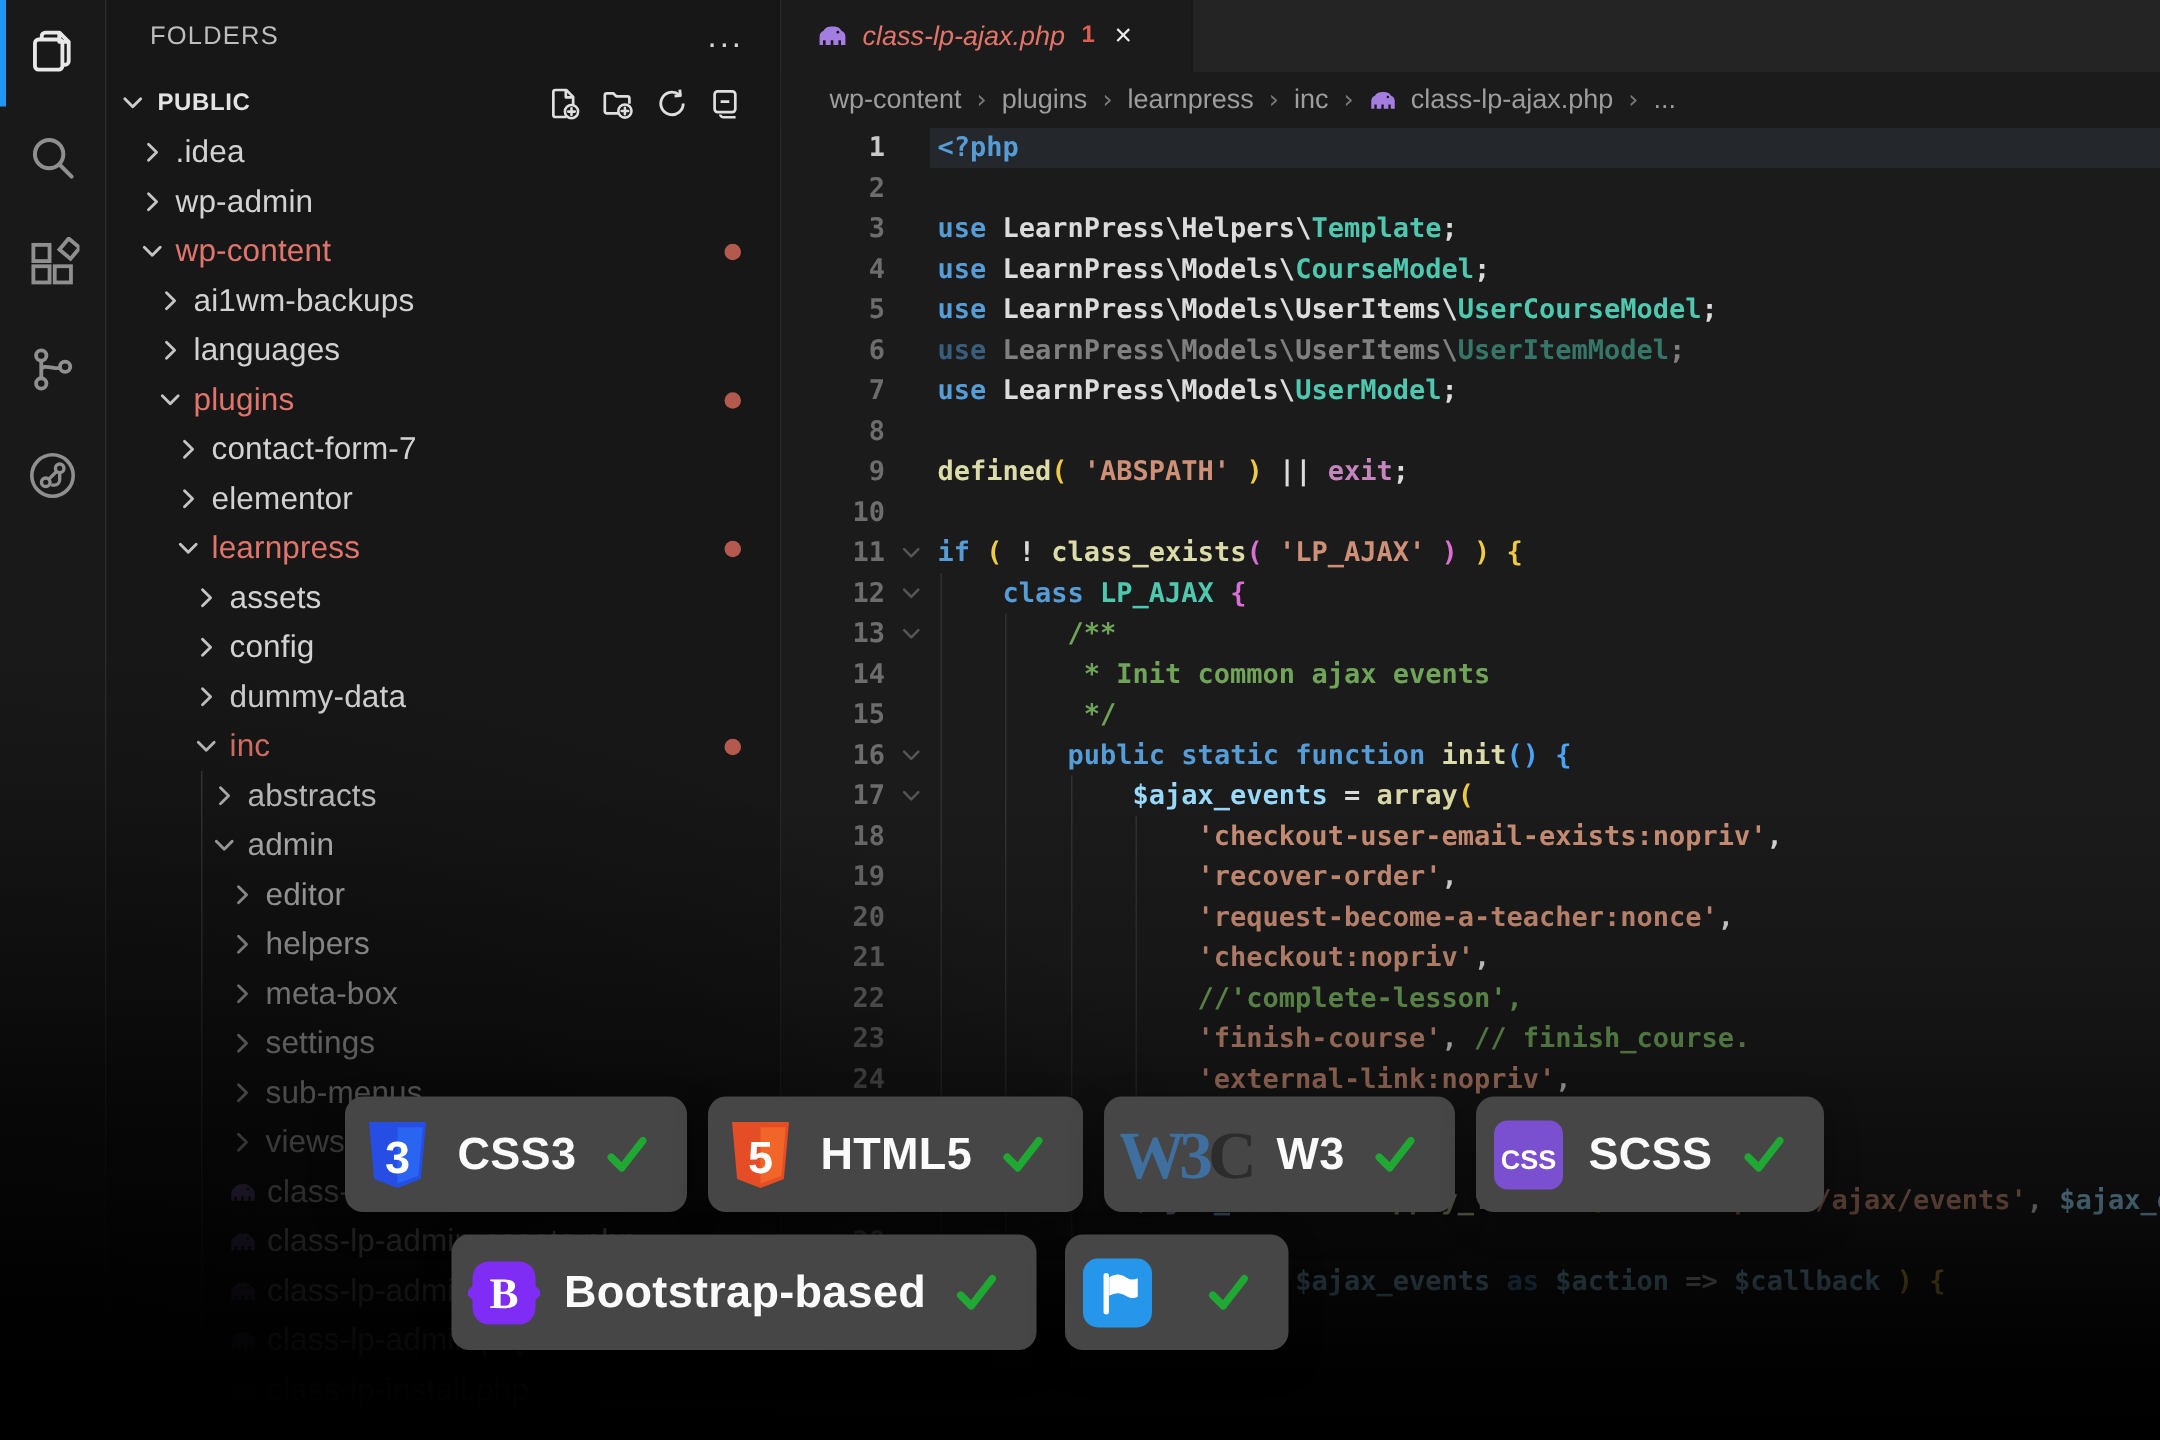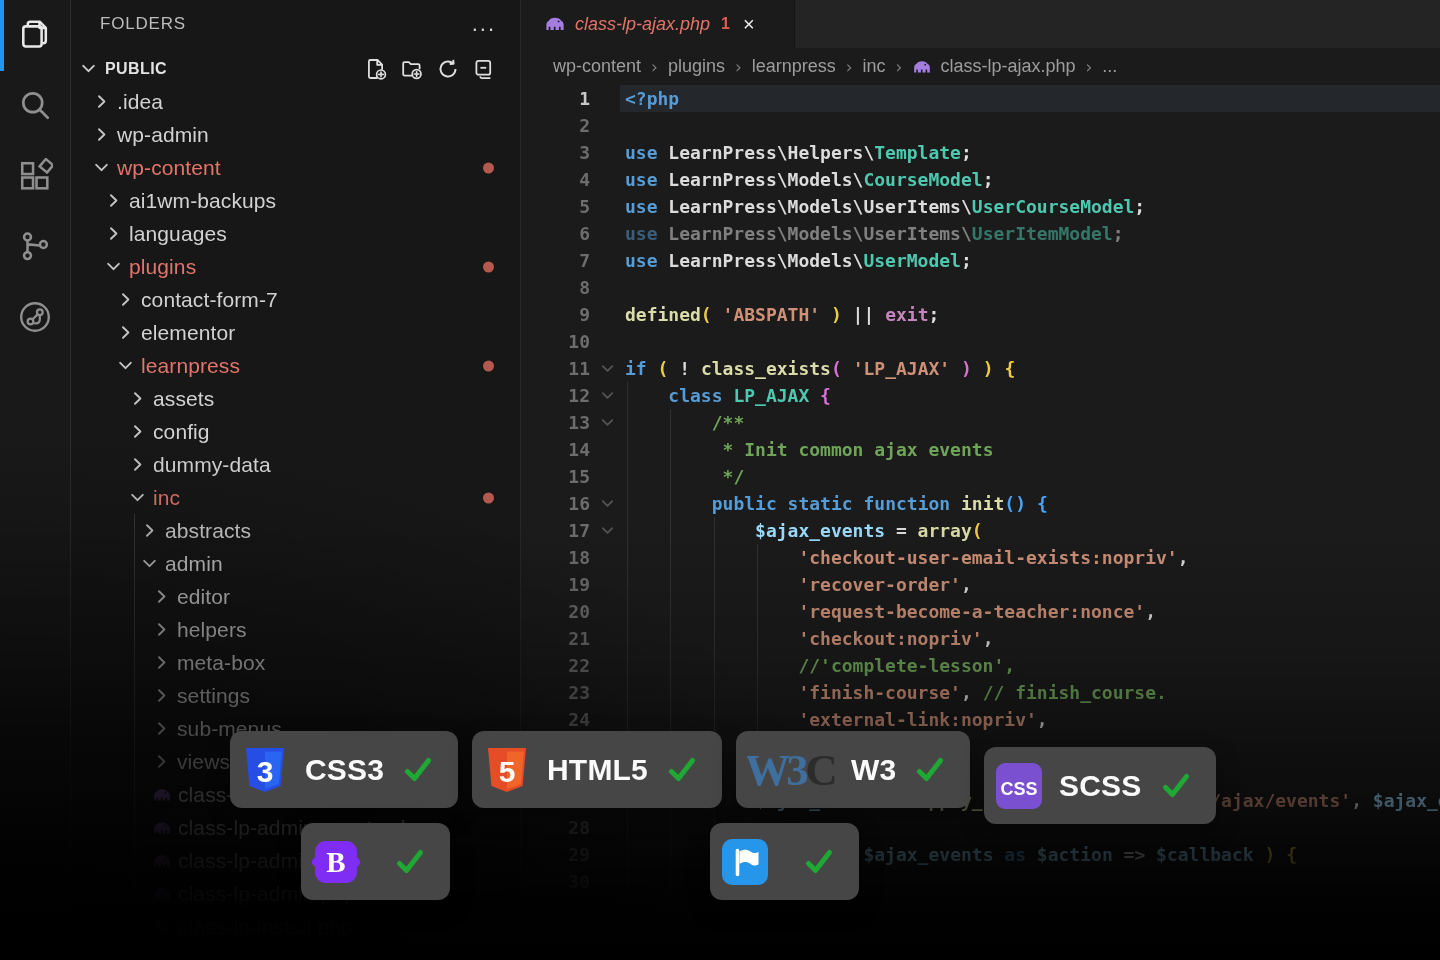--- a/index.html
+++ b/index.html
@@ -504,41 +504,42 @@
         <svg viewBox="0 0 92 48">
           <text x="-2" y="40" font-family="Liberation Serif,serif" font-size="47" font-weight="bold" fill="#3e6f9f" letter-spacing="-4">W3</text>
           <text x="61" y="40" font-family="Liberation Serif,serif" font-size="47" font-weight="bold" fill="#2c2c2c">C</text>
         </svg>
       </span>
       <span class="badge-label">W3</span>
       <span class="badge-check"><svg viewBox="0 0 30 30">
           <path d="M4.5 16.5 L11.5 23.5 L25.5 5.5" fill="none" stroke="#1fa833" stroke-width="5" stroke-linecap="round" stroke-linejoin="round"></path>
         </svg></span>
     </div>
-    <div class="badge" style="left: 984px; top: 731px; margin-top: 16px;">
+    <div class="badge" style="left: 984px; top: 731px;">
       <span class="badge-icon">
         <svg viewBox="0 0 48 48">
           <rect x="1" y="1" width="46" height="46" rx="9" fill="#7a4fd0"></rect>
           <text x="24" y="33" font-family="Liberation Sans,sans-serif" font-size="18" font-weight="bold" fill="#ffffff" text-anchor="middle">CSS</text>
         </svg>
       </span>
       <span class="badge-label">SCSS</span>
       <span class="badge-check"><svg viewBox="0 0 30 30">
           <path d="M4.5 16.5 L11.5 23.5 L25.5 5.5" fill="none" stroke="#1fa833" stroke-width="5" stroke-linecap="round" stroke-linejoin="round"></path>
         </svg></span>
     </div>
     <div class="badge" style="left: 301px; top: 823px;">
       <span class="badge-icon">
         <svg viewBox="0 0 48 48">
           <rect x="3" y="3" width="42" height="42" rx="11" fill="#7f2df5"></rect>
           <rect x="0" y="20" width="8" height="8" transform="rotate(45 4 24)" fill="#7f2df5"></rect>
           <rect x="40" y="20" width="8" height="8" transform="rotate(45 44 24)" fill="#7f2df5"></rect>
           <text x="24" y="34" font-family="Liberation Serif,serif" font-size="29" font-weight="bold" fill="#ffffff" text-anchor="middle">B</text>
         </svg>
       </span>
+      <span class="badge-label">Bootstrap-based</span>
       <span class="badge-check"><svg viewBox="0 0 30 30">
           <path d="M4.5 16.5 L11.5 23.5 L25.5 5.5" fill="none" stroke="#1fa833" stroke-width="5" stroke-linecap="round" stroke-linejoin="round"></path>
         </svg></span>
     </div>
     <div class="badge" style="left: 710px; top: 823px;">
       <span class="badge-icon">
         <svg viewBox="0 0 48 48">
           <rect x="1" y="1" width="46" height="46" rx="10" fill="#2596e9"></rect>
           <path d="M16.5 12.5 v24" stroke="#ffffff" stroke-width="3.6" stroke-linecap="round"></path>
           <path d="M18.5 13.5 c4-2.4 7.5-2.4 11 0 c3 1.9 5.5 1.9 8 0.6 v12.4 c-2.5 1.3-5 1.3-8-0.6 c-3.5-2.4-7-2.4-11 0 Z" fill="#ffffff"></path>

